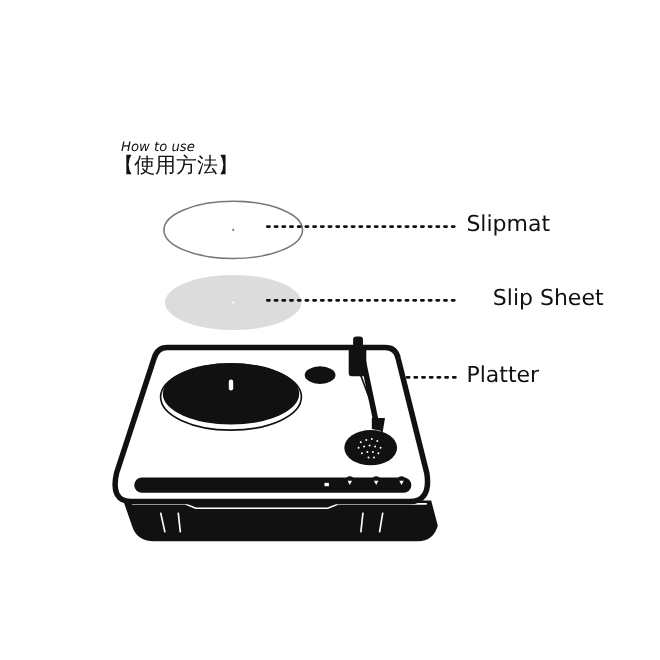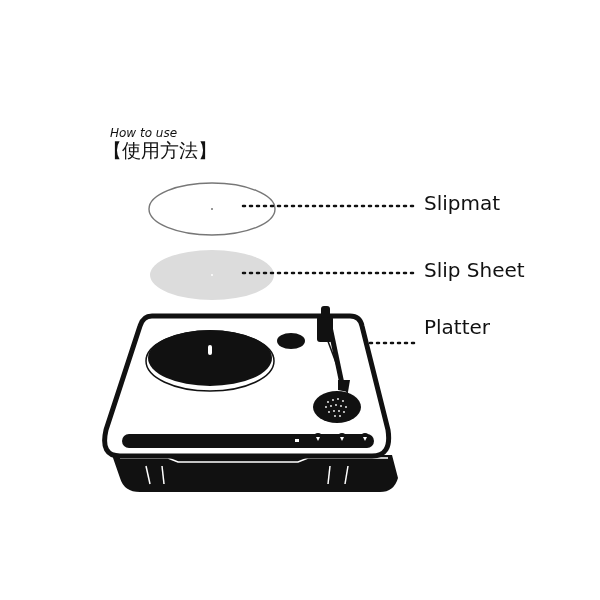--- a/index.html
+++ b/index.html
@@ -82,14 +82,14 @@
         <path d="M316 437 L320 437 L318 441 Z" fill="#fff"></path>
       <circle cx="342" cy="437" r="4" fill="#111"></circle>
         <path d="M340 437 L344 437 L342 441 Z" fill="#fff"></path>
       <circle cx="365" cy="437" r="4" fill="#111"></circle>
         <path d="M363 437 L367 437 L365 441 Z" fill="#fff"></path>
     </g>
   </g>
 </svg>
 
 <div class="label" style="left:424px;top:191px;">Slipmat</div>
-<div class="label" style="left:424px;top:258px;">Slip Sheet</div>
-<div class="label" style="left:424px;top:315px;">Platter</div>
+<div class="label" style="left:448px;top:258px;">Slip Sheet</div>
+<div class="label" style="left:424px;top:328px;">Platter</div>
 
 </body></html>

